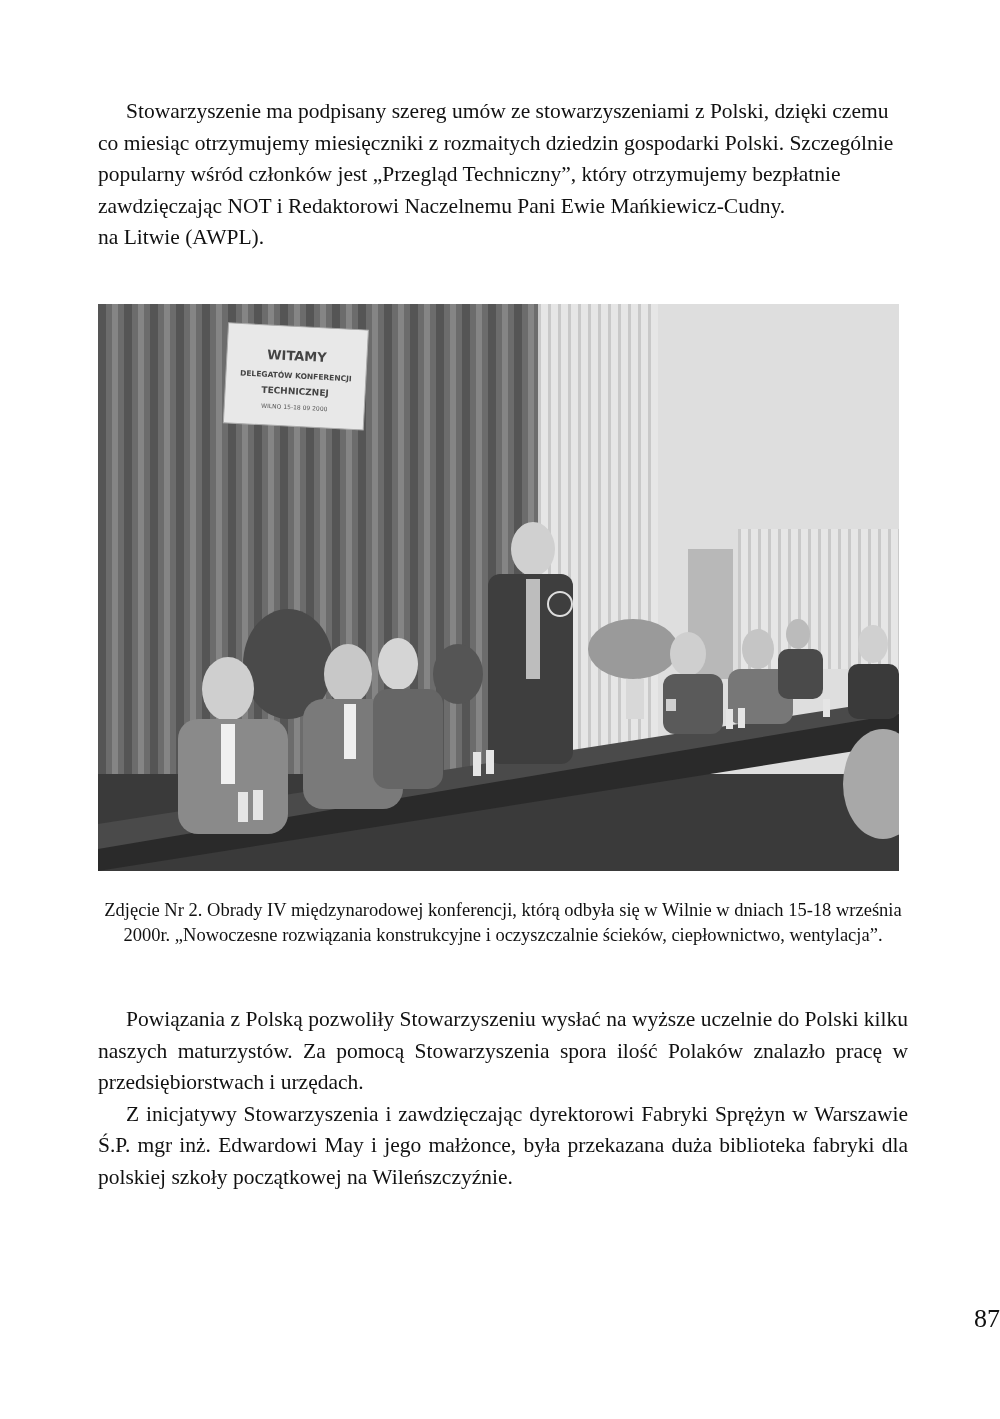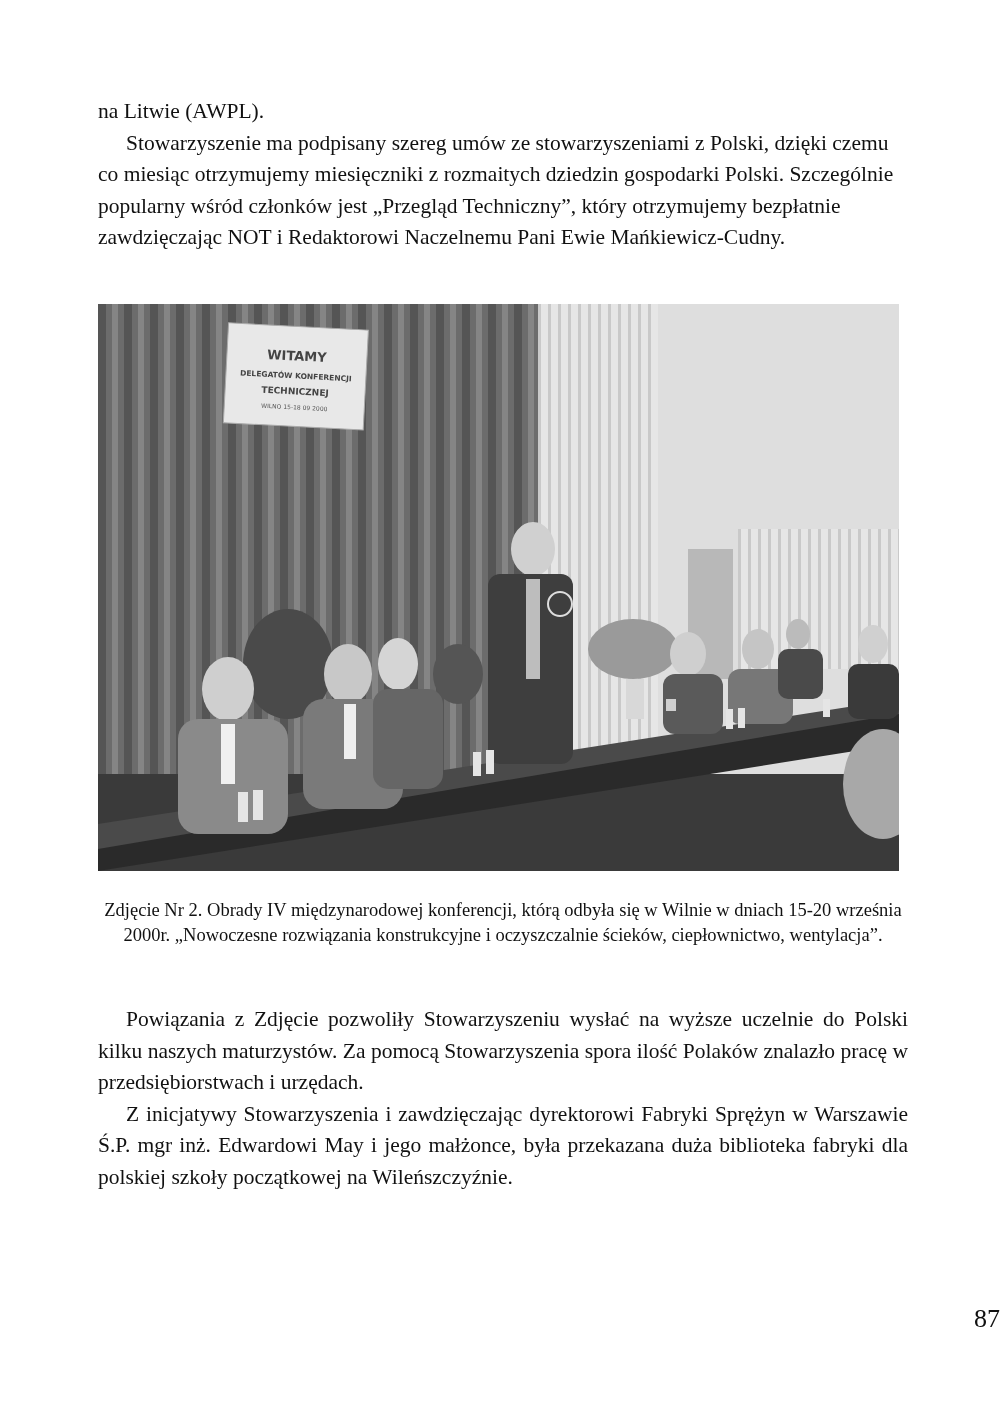--- a/index.html
+++ b/index.html
@@ -15,22 +15,22 @@
   .photo { position: absolute; left: 98px; top: 304px; width: 801px; height: 567px; overflow: hidden; background: #6a6a6a; }
   .caption { position: absolute; left: 98px; top: 898px; width: 810px; text-align: center; font-size: 18.5px; line-height: 25px; }
   .page-number { position: absolute; left: 0; width: 1000px; top: 1304px; text-align: right; font-size: 26px; }
 </style>
 </head>
 <body>
 
 <div class="page">
 
   <div class="text-block" id="top-block">
+    <p class="p indent">Stowarzyszenie ma podpisany szereg umów ze stowarzyszeniami z Polski, dzięki czemu co miesiąc otrzymujemy miesięczniki z rozmaitych dziedzin gospodarki Polski. Szczególnie popularny wśród członków jest „Przegląd Techniczny”, który otrzymujemy bezpłatnie zawdzięczając NOT i Redaktorowi Naczelnemu Pani Ewie Mańkiewicz-Cudny.</p>
     <p class="p">na Litwie (AWPL).</p>
-    <p class="p indent">Stowarzyszenie ma podpisany szereg umów ze stowarzyszeniami z Polski, dzięki czemu co miesiąc otrzymujemy miesięczniki z rozmaitych dziedzin gospodarki Polski. Szczególnie popularny wśród członków jest „Przegląd Techniczny”, który otrzymujemy bezpłatnie zawdzięczając NOT i Redaktorowi Naczelnemu Pani Ewie Mańkiewicz-Cudny.</p>
   </div>
 
   <div class="photo">
     <svg width="801" height="567" viewBox="0 0 801 567" xmlns="http://www.w3.org/2000/svg">
       <defs>
         <linearGradient id="curtainGrad" x1="0" x2="1" y1="0" y2="0">
           <stop offset="0" stop-color="#5a5a5a"></stop>
           <stop offset="0.5" stop-color="#7a7a7a"></stop>
           <stop offset="1" stop-color="#4e4e4e"></stop>
         </linearGradient>
@@ -114,21 +114,21 @@
         <rect x="640" y="404" width="7" height="20"></rect>
         <rect x="725" y="395" width="7" height="18"></rect>
       </g>
 
       <rect x="568" y="395" width="10" height="12" fill="#cfcfcf"></rect>
 
       <ellipse cx="785" cy="480" rx="40" ry="55" fill="#a8a8a8"></ellipse>
     </svg>
   </div>
 
-  <div class="caption">Zdjęcie Nr 2. Obrady IV międzynarodowej konferencji, którą odbyła się w Wilnie w dniach 15-20 września 2000r. „Nowoczesne rozwiązania konstrukcyjne i oczyszczalnie ścieków, ciepłownictwo, wentylacja”.</div>
+  <div class="caption">Zdjęcie Nr 2. Obrady IV międzynarodowej konferencji, którą odbyła się w Wilnie w dniach 15-18 września 2000r. „Nowoczesne rozwiązania konstrukcyjne i oczyszczalnie ścieków, ciepłownictwo, wentylacja”.</div>
 
   <div class="text-block" id="bottom-block">
-    <p class="p indent justify">Powiązania z Zdjęcie pozwoliły Stowarzyszeniu wysłać na wyższe uczelnie do Polski kilku naszych maturzystów. Za pomocą Stowarzyszenia spora ilość Polaków znalazło pracę w przedsiębiorstwach i urzędach.</p>
+    <p class="p indent justify">Powiązania z Polską pozwoliły Stowarzyszeniu wysłać na wyższe uczelnie do Polski kilku naszych maturzystów. Za pomocą Stowarzyszenia spora ilość Polaków znalazło pracę w przedsiębiorstwach i urzędach.</p>
     <p class="p indent justify">Z inicjatywy Stowarzyszenia i zawdzięczając dyrektorowi Fabryki Sprężyn w Warszawie Ś.P. mgr inż. Edwardowi May i jego małżonce, była przekazana duża biblioteka fabryki dla polskiej szkoły początkowej na Wileńszczyźnie.</p>
   </div>
 
   <div class="page-number">87</div>
 </div>
 
 </body></html>

